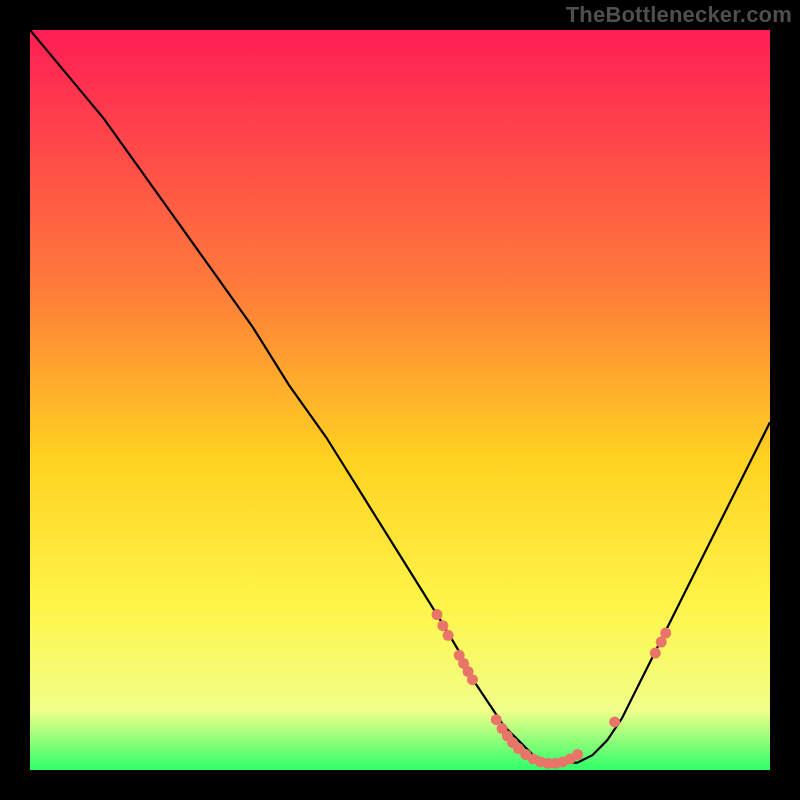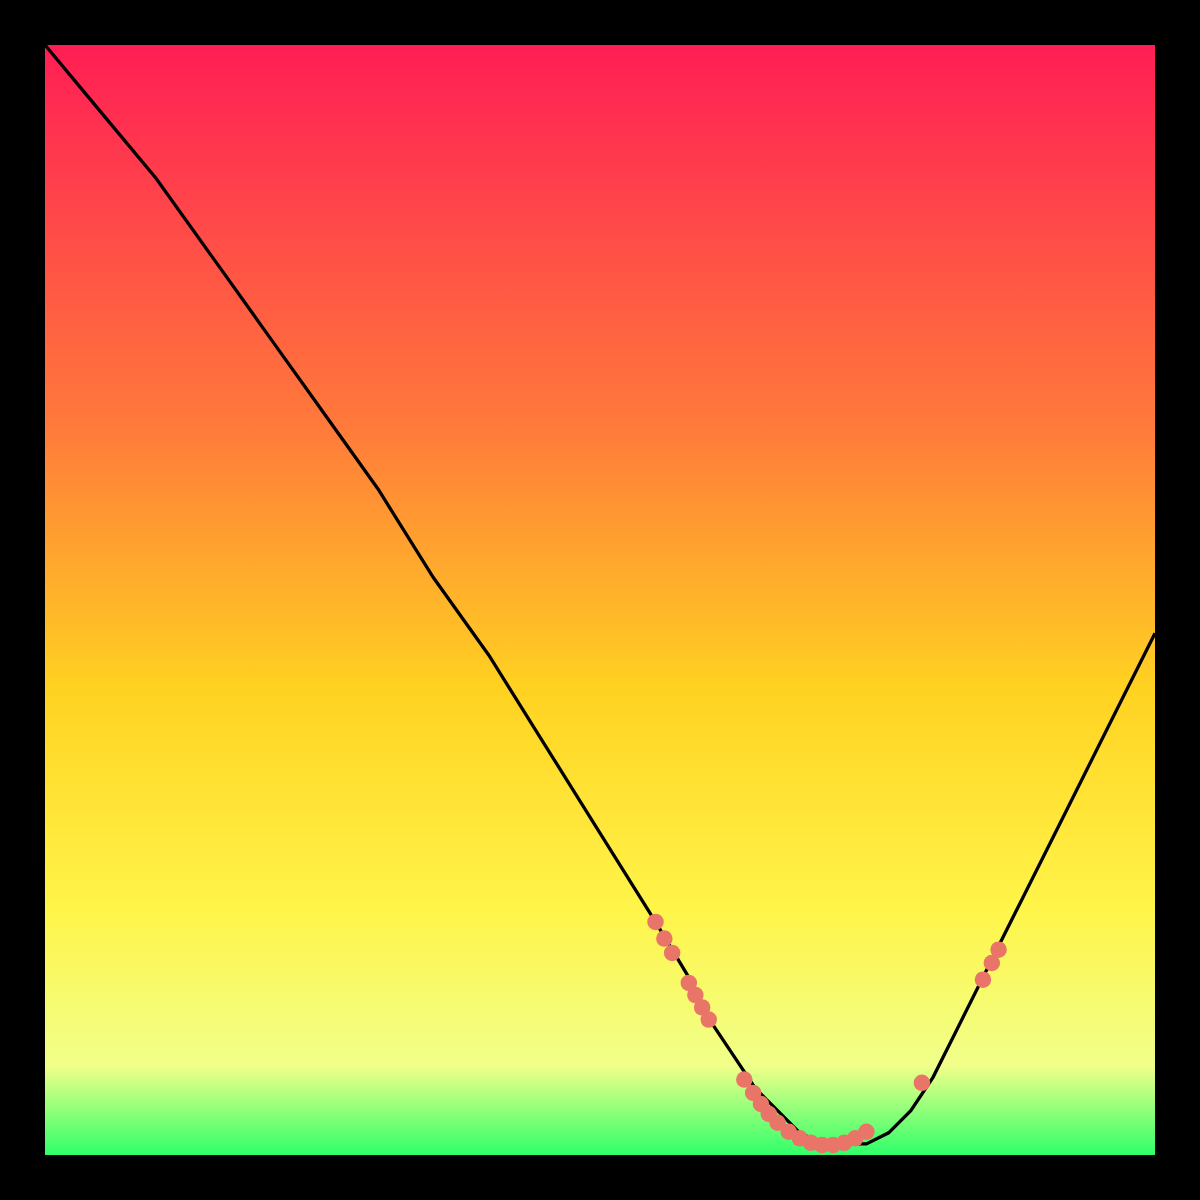--- a/index.html
+++ b/index.html
@@ -38,20 +38,21 @@
   svg.plot {
     display: block;
     width: 740px;
     height: 740px;
   }
 </style>
 </head>
 <body>
 
 <div class="frame">
+  <div class="watermark">TheBottlenecker.com</div>
   <div class="plot-outer">
     <svg class="plot" viewBox="0 0 740 740">
       <defs>
         <linearGradient id="bg-grad" x1="0" y1="0" x2="0" y2="1">
           <stop id="g0" offset="0%" stop-color="#ff1e55"></stop>
           <stop id="g1" offset="35%" stop-color="#ff7c3a"></stop>
           <stop id="g2" offset="58%" stop-color="#ffd221"></stop>
           <stop id="g3" offset="78%" stop-color="#fff54a"></stop>
           <stop id="g4" offset="92%" stop-color="#f0ff8a"></stop>
           <stop id="g5" offset="100%" stop-color="#2fff6a"></stop>

